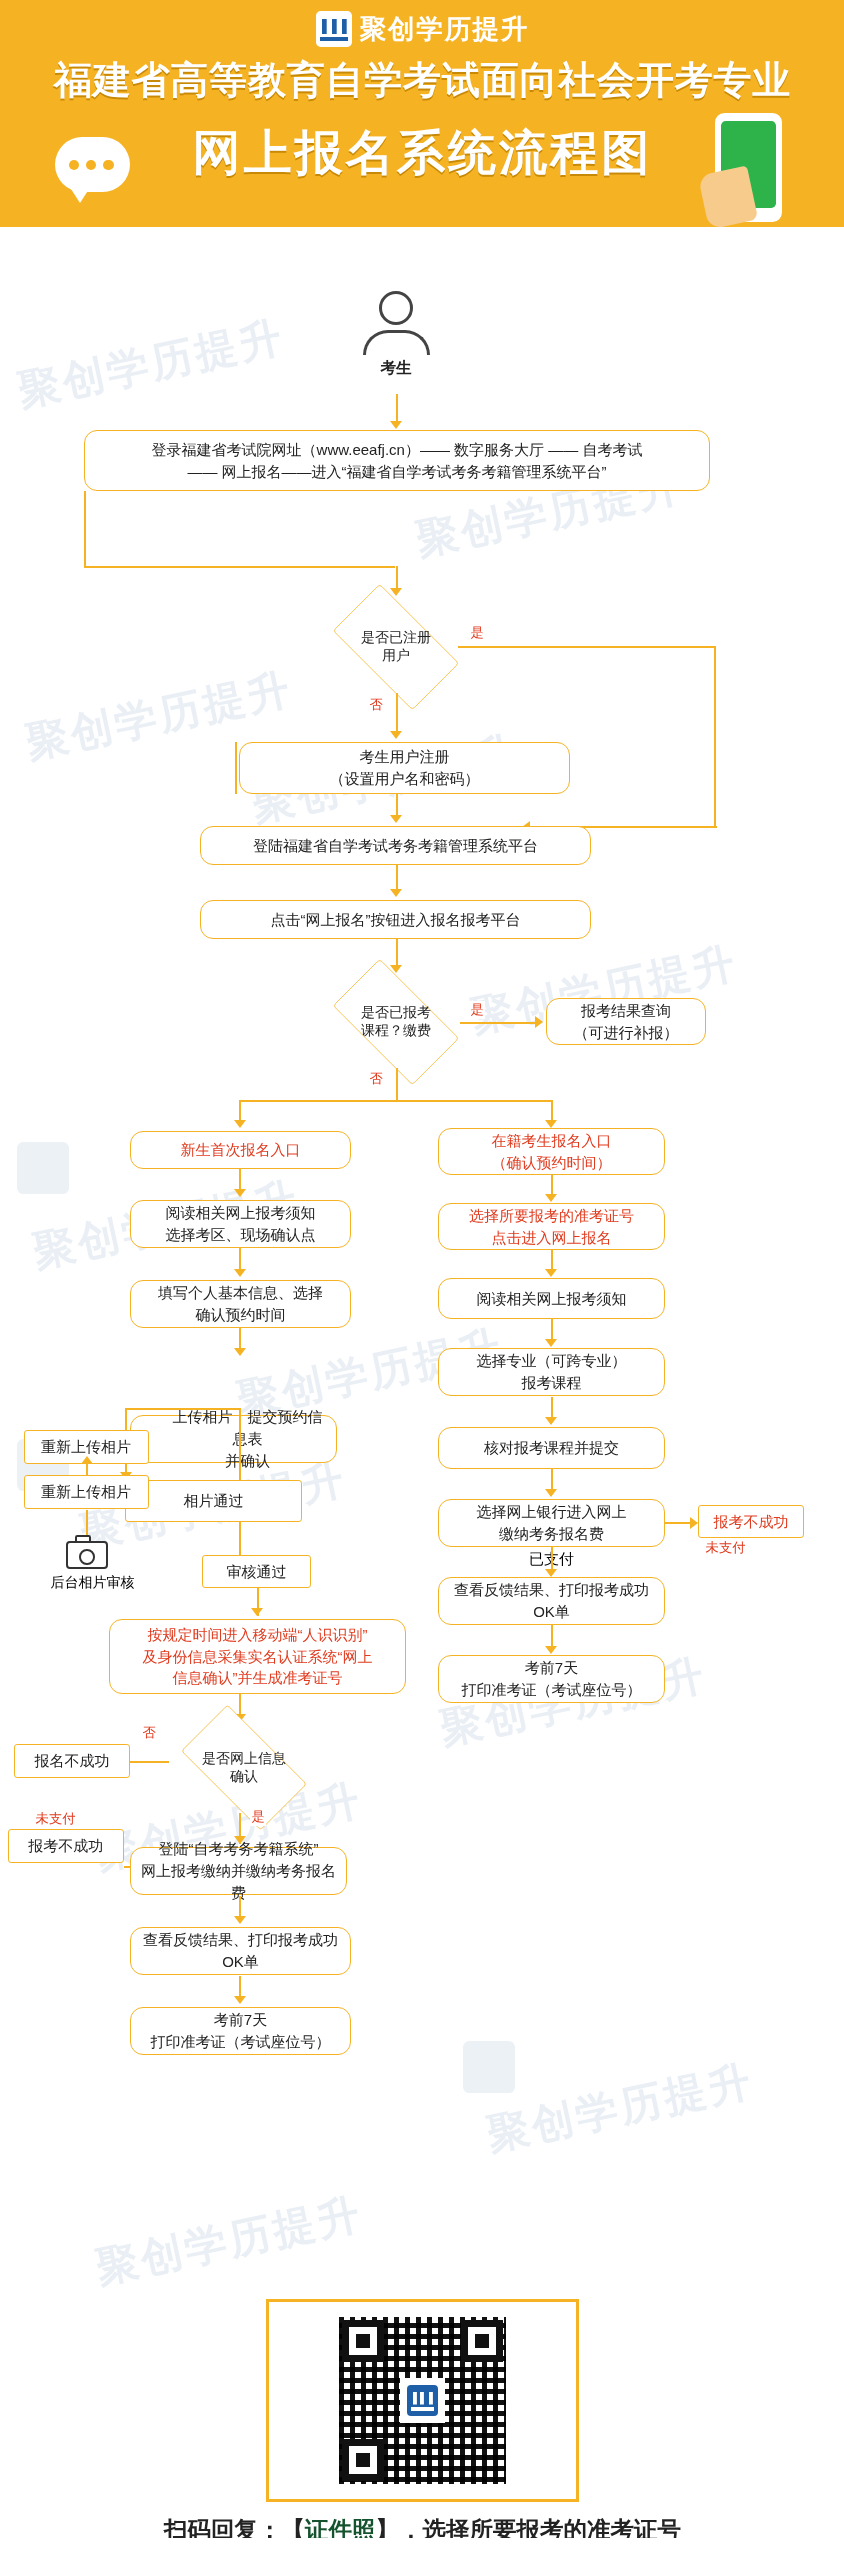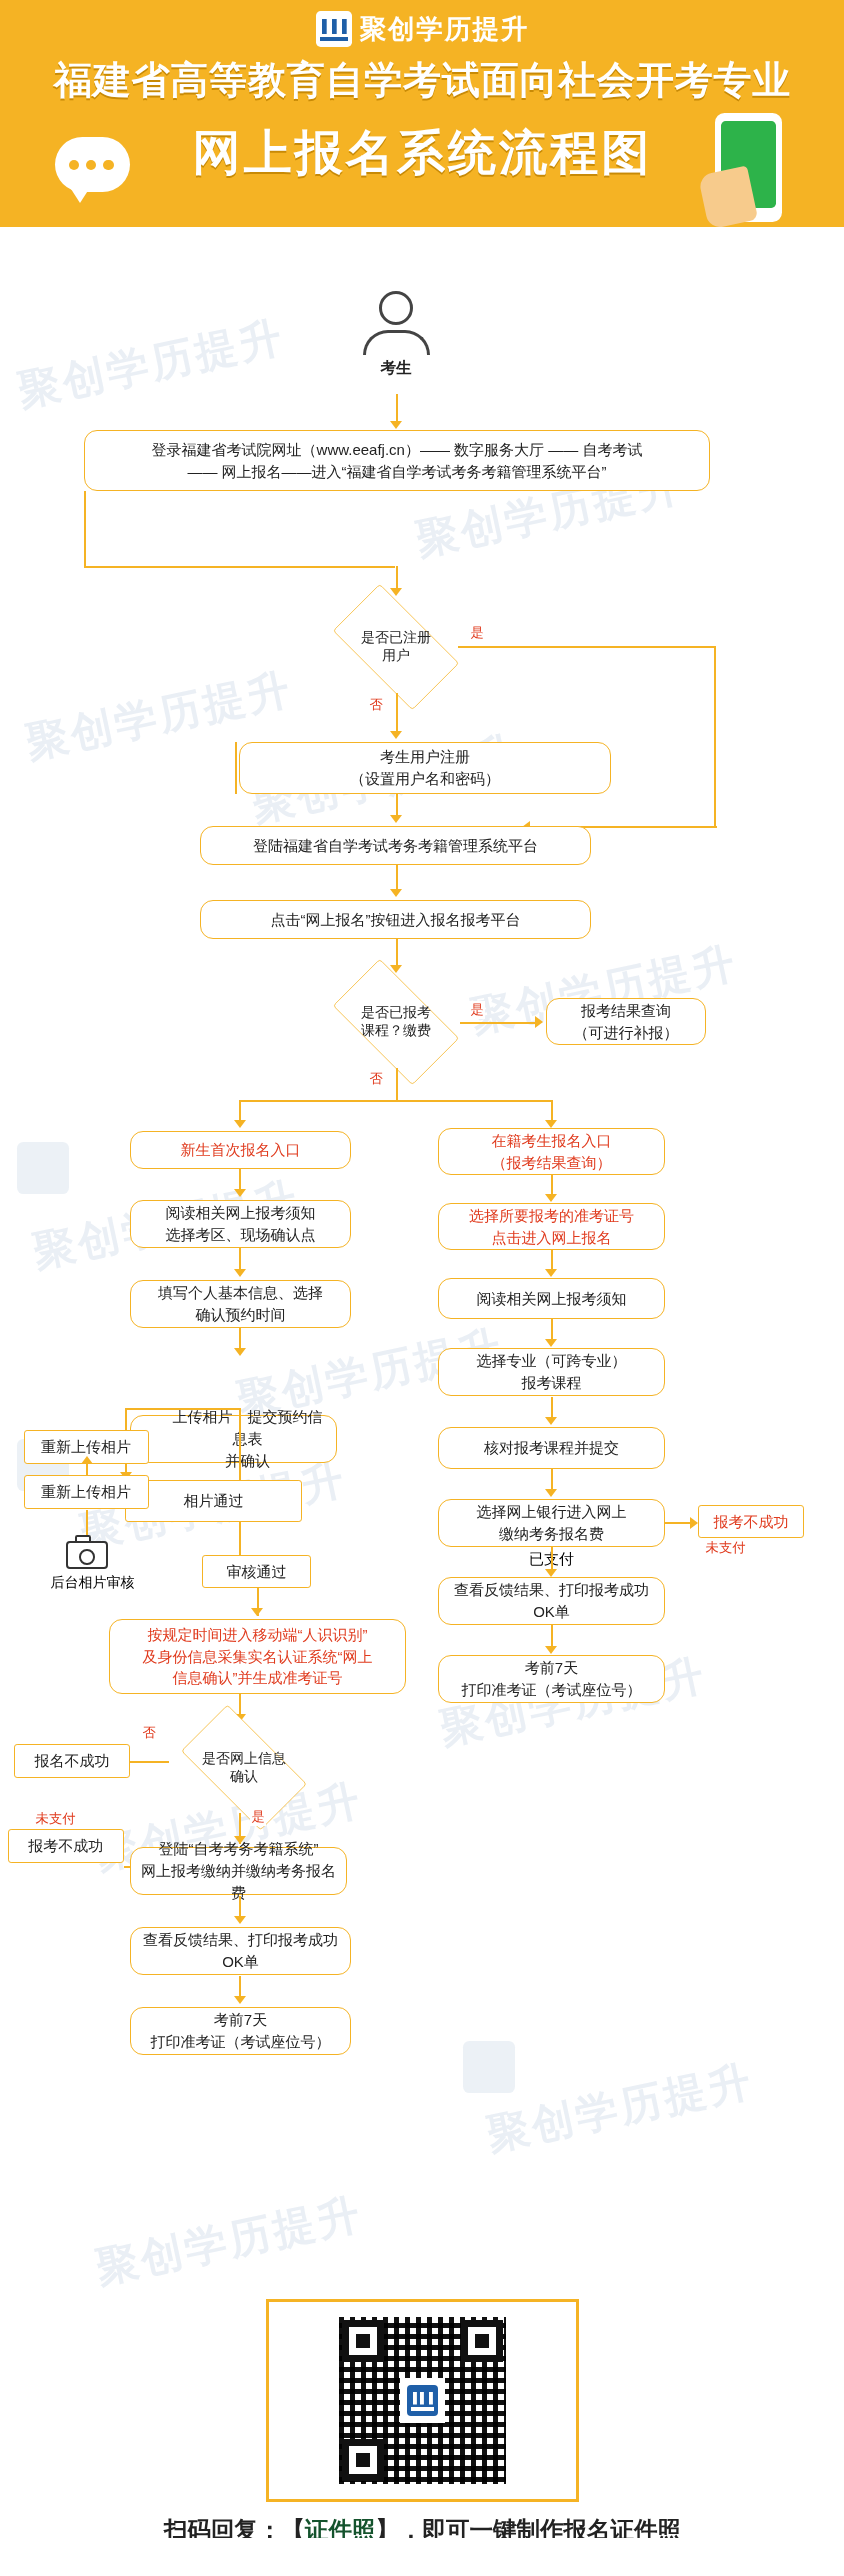--- a/index.html
+++ b/index.html
@@ -243,21 +243,21 @@
     <div class="line h" style="left:458px; top:419px; width:258px;"></div>
     <div class="elabel" style="left:469px; top:397px;">是</div>
     <div class="line v" style="left:714px; top:419px; height:181px;"></div>
     <div class="line h" style="left:532px; top:599px; width:185px;"></div>
     <div class="arrow left" style="left:522px; top:594px;"></div>
 
     <div class="elabel" style="left:368px; top:469px;">否</div>
     <div class="line v" style="left:396px; top:466px; height:41px;"></div>
     <div class="arrow" style="left:390px; top:504px;"></div>
 
-    <div class="node" style="left:239px; top:515px; width:372px; height:52px;">考生用户注册
+    <div class="node" style="left:239px; top:515px; width:331px; height:52px;">考生用户注册
 （设置用户名和密码）</div>
     <div class="line v" style="left:235px; top:515px; height:52px;"></div>
 
     <div class="line v" style="left:396px; top:566px; height:25px;"></div>
     <div class="arrow" style="left:390px; top:588px;"></div>
 
     <div class="node" style="left:200px; top:599px; width:391px; height:39px;">登陆福建省自学考试考务考籍管理系统平台</div>
     <div class="line v" style="left:396px; top:638px; height:26.6px;"></div>
     <div class="arrow" style="left:390px; top:662px;"></div>
 
@@ -358,21 +358,21 @@
 
     <div class="node" style="left:130px; top:1700px; width:221px; height:48px;">查看反馈结果、打印报考成功
 OK单</div>
     <div class="line v" style="left:239px; top:1749px; height:23.5px;"></div>
     <div class="arrow" style="left:234px; top:1769px;"></div>
 
     <div class="node" style="left:130px; top:1780px; width:221px; height:48px;">考前7天
 打印准考证（考试座位号）</div>
 
     <div class="node red" style="left:438px; top:901px; width:227px; height:47px;">在籍考生报名入口
-（报考结果查询）</div>
+（确认预约时间）</div>
     <div class="line v" style="left:551px; top:948px; height:22px;"></div>
     <div class="arrow" style="left:545px; top:967px;"></div>
 
     <div class="node red" style="left:438px; top:976px; width:227px; height:47px;">选择所要报考的准考证号
 点击进入网上报名</div>
     <div class="line v" style="left:551px; top:1023px; height:22px;"></div>
     <div class="arrow" style="left:545px; top:1042px;"></div>
 
     <div class="node" style="left:438px; top:1051px; width:227px; height:41px;">阅读相关网上报考须知</div>
     <div class="line v" style="left:551px; top:1092px; height:23.5px;"></div>
@@ -420,18 +420,18 @@
       <div class="fp bl">
           <i></i>
         </div>
       <div class="ctr">
           <div class="m"></div>
         </div>
     </div>
   </div>
 
   <div class="footer">
-    <span>扫码回复：【</span><span class="hl">证件照</span><span>】，即可一键制作报名证件照</span>
+    <span>扫码回复：【</span><span class="hl">证件照</span><span>】，选择所要报考的准考证号</span>
   </div>
   <div class="footer-bar"></div>
 
 </div>
 
 
 </body></html>

